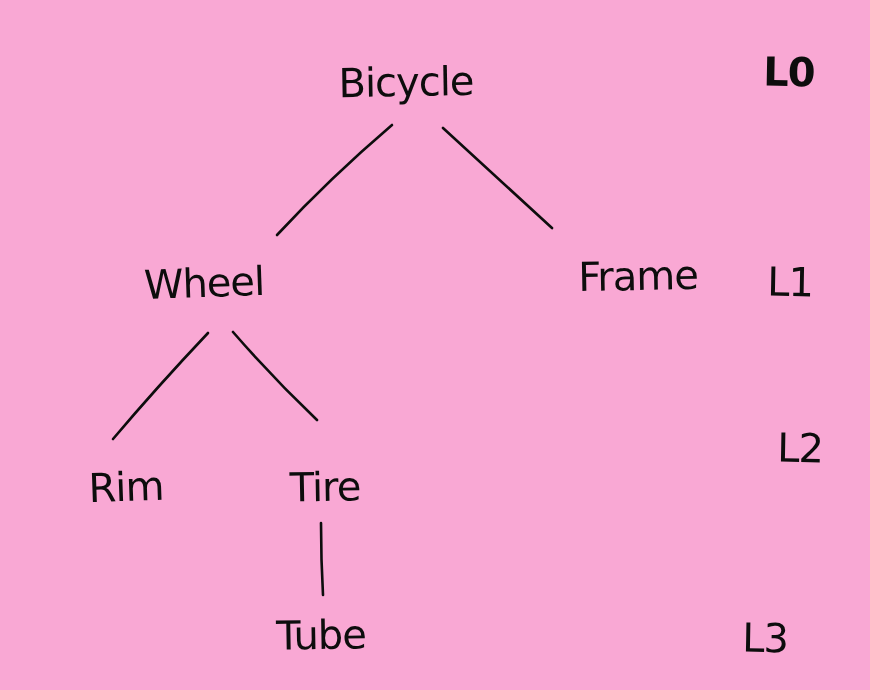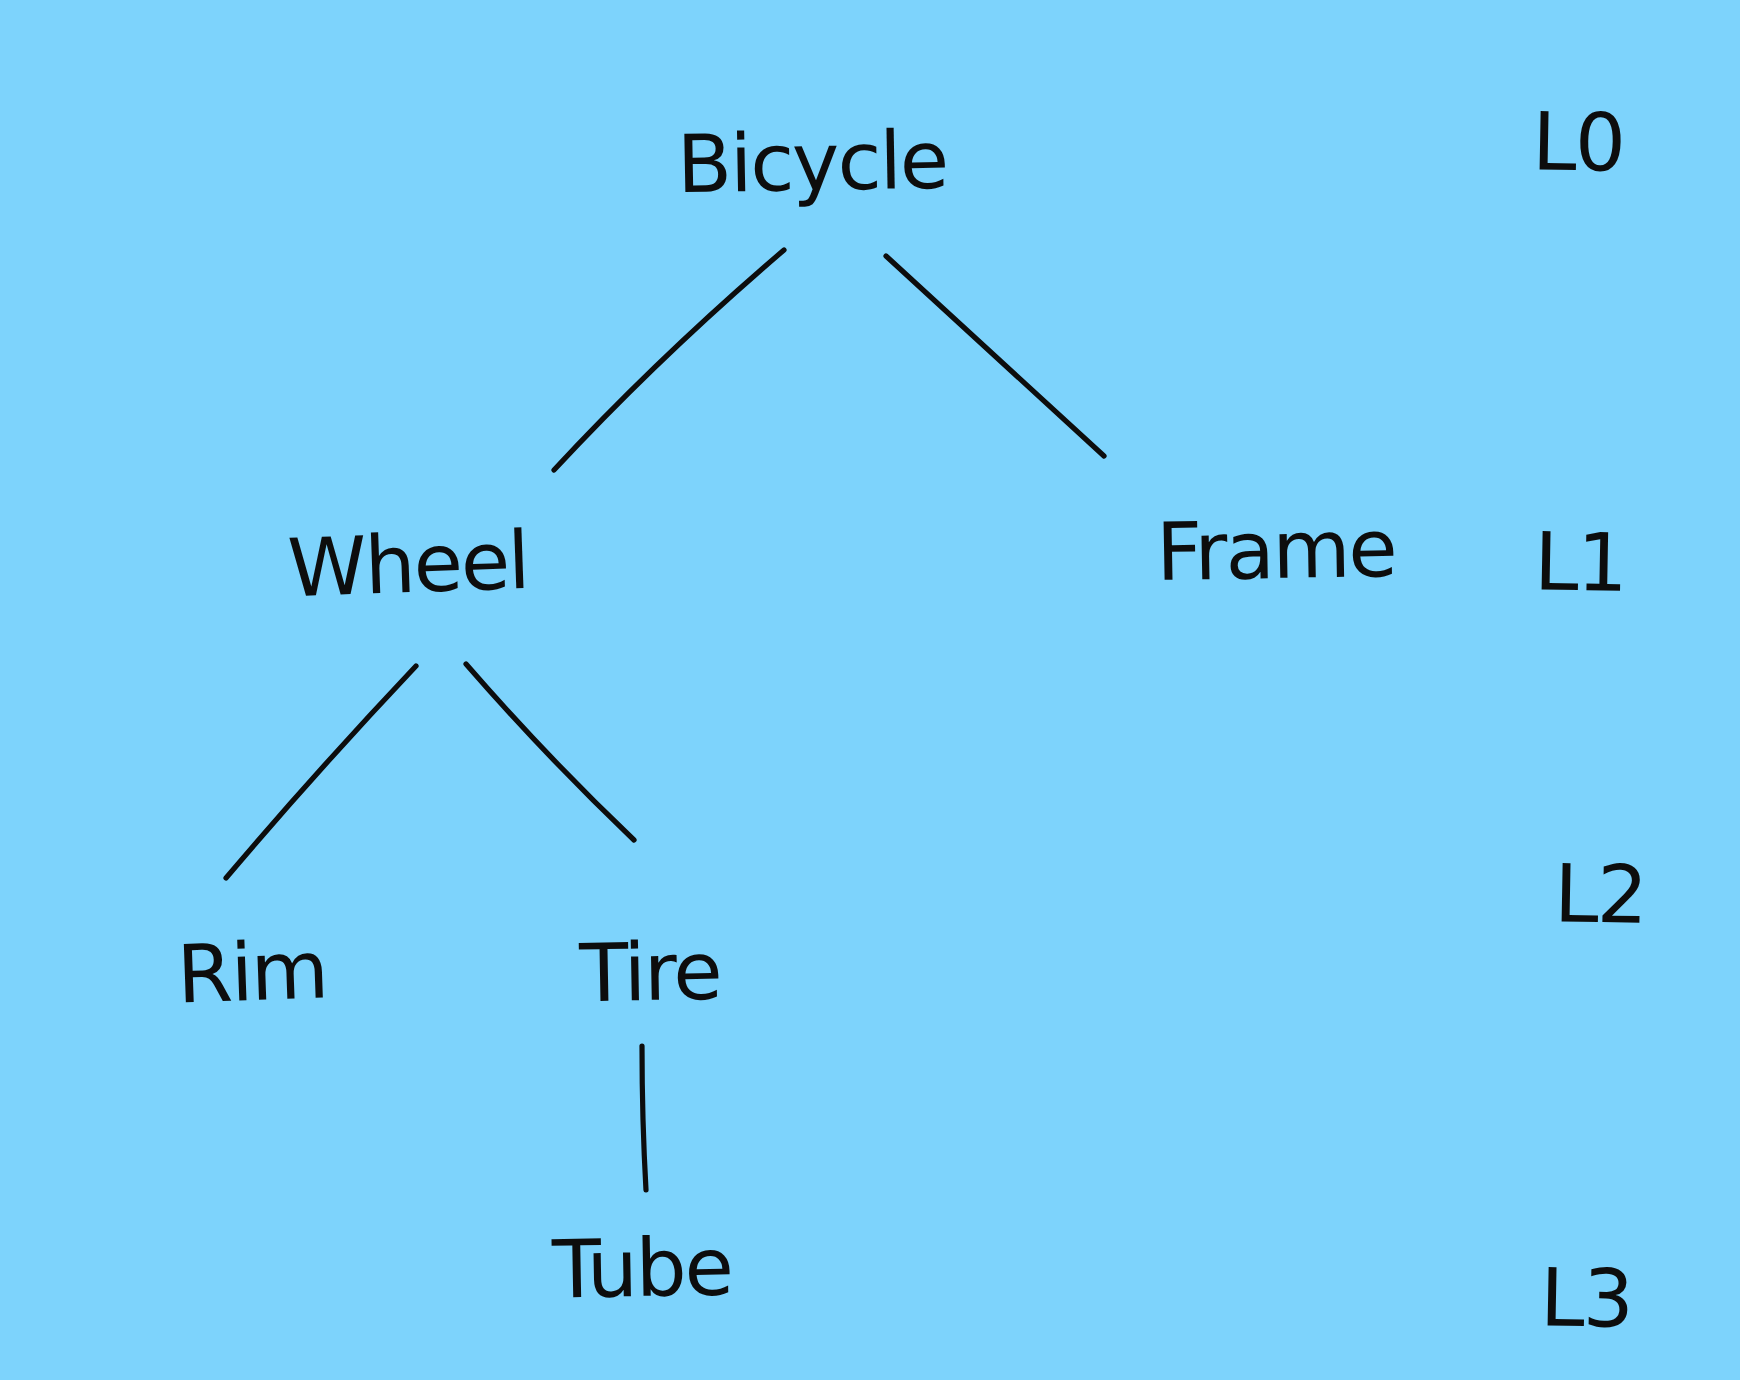--- a/index.html
+++ b/index.html
@@ -4,21 +4,21 @@
 <style>
   html, body {
     margin: 0;
     padding: 0;
     background: #ffffff;
   }
   .canvas {
     position: relative;
     width: 870px;
     height: 690px;
-    background: #7dd3fc;
+    background: #f9a8d4;
     overflow: hidden;
     font-family: "DejaVu Sans", sans-serif;
     color: #0d0d0d;
   }
   .edges-svg {
     position: absolute;
     left: 0;
     top: 0;
     width: 870px;
     height: 690px;
@@ -61,21 +61,21 @@
   <div class="label node-label rot-n2" style="left:204px; top:283px;">Wheel</div>
 
   <div class="label node-label rot-n1" style="left:638px; top:276px;">Frame</div>
 
   <div class="label node-label rot-n2" style="left:126px; top:487px;">Rim</div>
 
   <div class="label node-label rot-n1" style="left:325px; top:487px;">Tire</div>
 
   <div class="label node-label rot-n1" style="left:321px; top:635px;">Tube</div>
 
-  <div class="label level-label rot-p1" style="left:789px; top:72px;">L0</div>
+  <div class="label level-label rot-p1" style="left:789px; top:72px;font-weight:bold;">L0</div>
 
   <div class="label level-label rot-p1" style="left:790px; top:282px;">L1</div>
 
   <div class="label level-label rot-p1" style="left:800px; top:448px;">L2</div>
 
-  <div class="label level-label rot-p1" style="left:793px; top:638px;margin-top:12px;">L3</div>
+  <div class="label level-label rot-p1" style="left:765px; top:638px;">L3</div>
 
 </div>
 
 </body></html>

